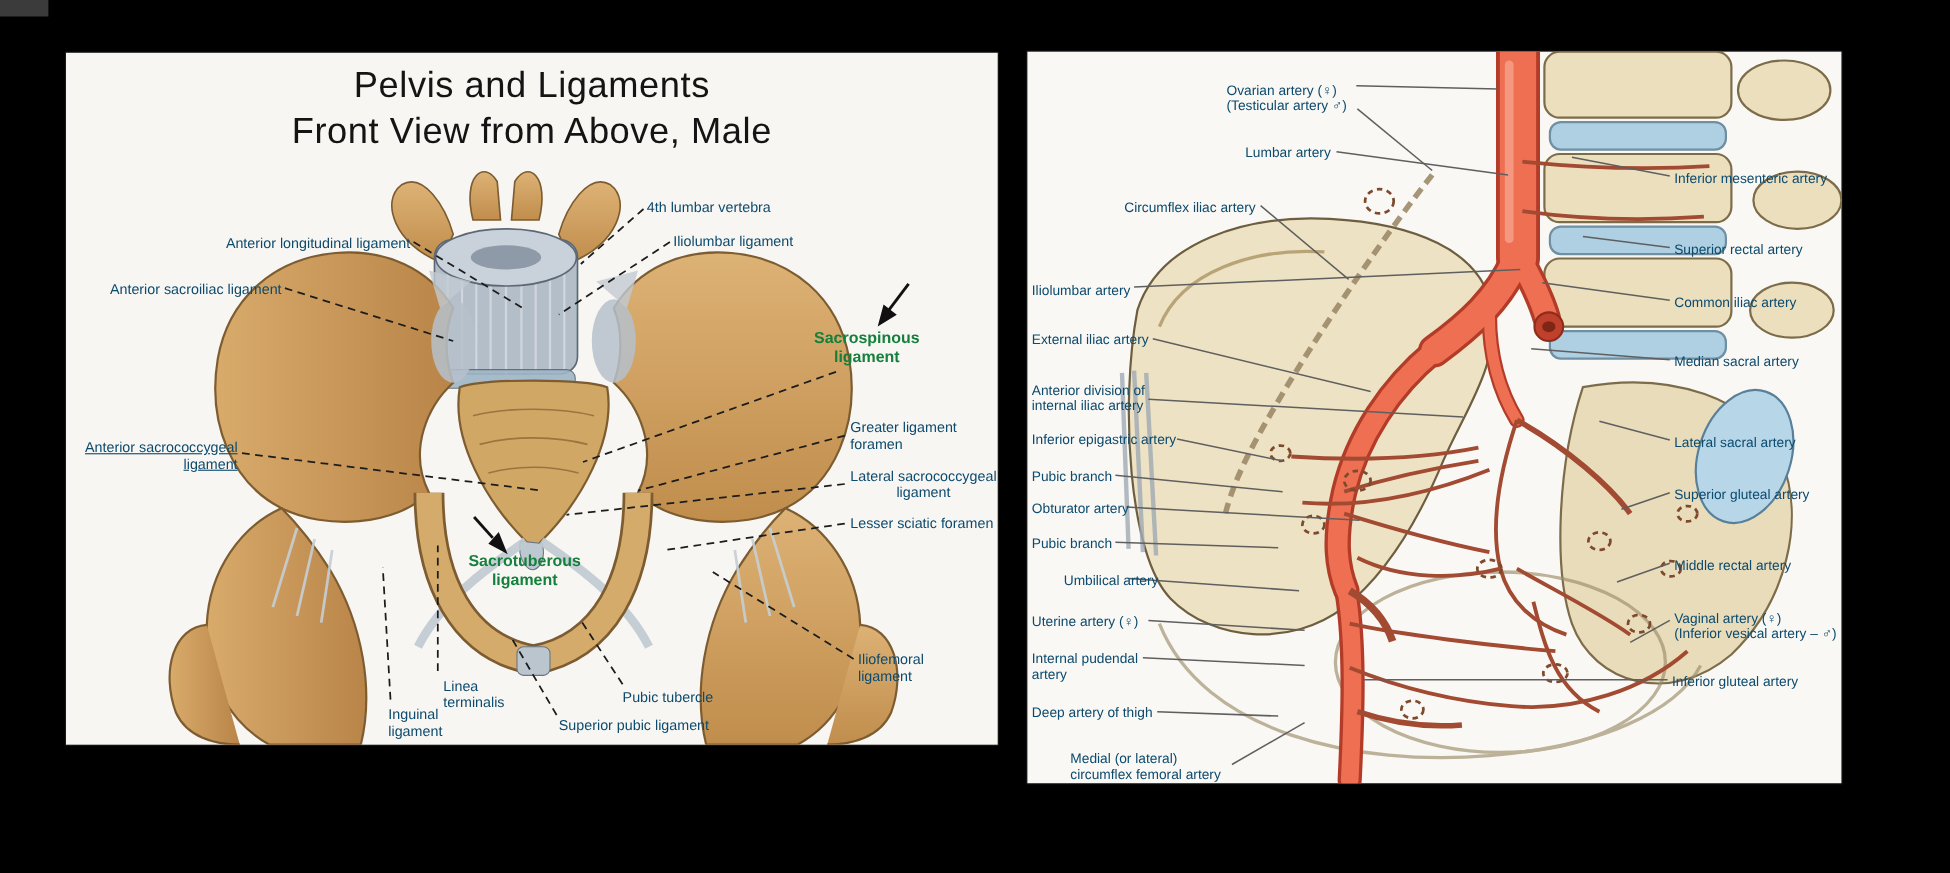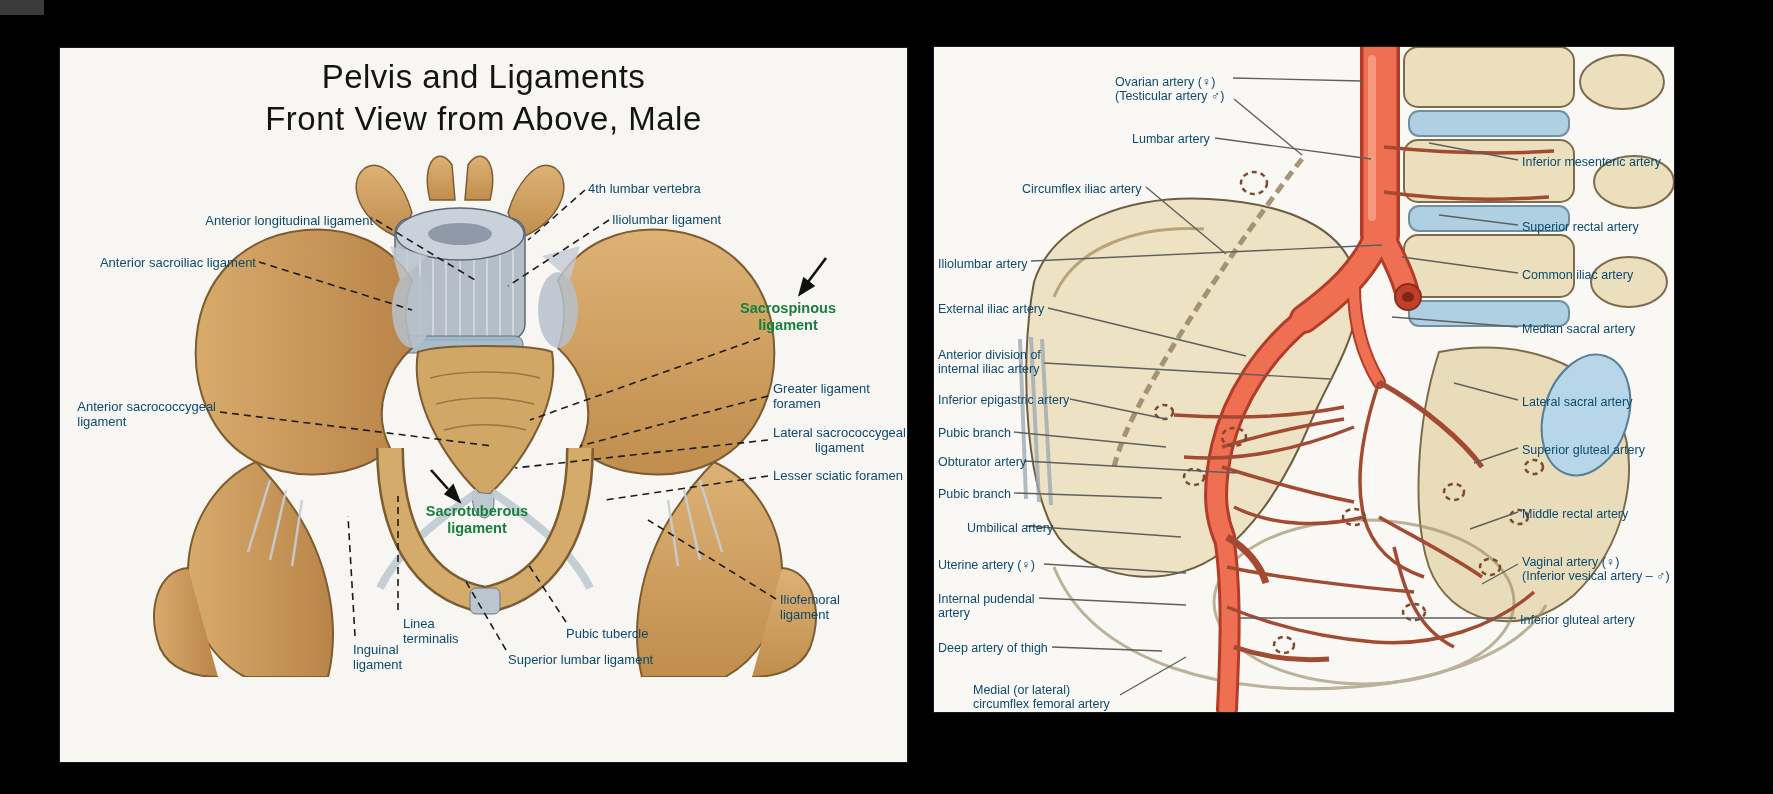--- a/index.html
+++ b/index.html
@@ -1,19 +1,19 @@
 <!DOCTYPE html>
 <html><head>
 <meta charset="utf-8">
 <style>
   html,body{margin:0;padding:0}
   body{width:1773px;height:794px;background:#000;position:relative;overflow:hidden;
        font-family:"Liberation Sans",sans-serif}
   .panel{position:absolute;box-shadow:0 0 0 1px #1a1a1a}
-  #left-panel{left:60px;top:48px;width:847px;height:714px;background:#f8f6f2}
+  #left-panel{left:60px;top:48px;width:847px;height:629px;background:#f8f6f2}
   #right-panel{left:934px;top:47px;width:740px;height:665px;background:#faf8f4}
   svg.layer{position:absolute;left:0;top:0;display:block}
   .labels-layer{position:absolute;left:0;top:0;width:100%;height:100%}
   .lbl{position:absolute;color:#0c4a6e;line-height:1.14;white-space:nowrap}
   #lp-labels .lbl{font-size:13px}
   #rp-labels .lbl{font-size:12.5px}
   .lbl.lbl-bold{font-weight:bold;color:#15803d;font-size:14.5px !important}
   .title{position:absolute;left:0;right:0;top:8px;text-align:center;
          font-size:33px;color:#141414;line-height:1.28;letter-spacing:.5px}
   #video-artifact{position:absolute;left:0;top:0;width:44px;height:15px;background:#3b3b3b}
@@ -163,21 +163,21 @@
         <div>Greater ligament</div>
         <div>foramen</div>
       </div>
       <div class="lbl" style="left: 713px; top: 378px; text-align: center;">
         <div>Lateral sacrococcygeal</div>
         <div>ligament</div>
       </div>
       <div class="lbl" style="left: 713px; top: 421px;">
         <div>Lesser sciatic foramen</div>
       </div>
-      <div class="lbl" style="left: 156px; top: 352px; transform: translateX(-100%); ">
+      <div class="lbl" style="left: 156px; top: 352px; transform: translateX(-100%); text-align: right; text-decoration: underline;">
         <div>Anterior sacrococcygeal</div>
         <div>ligament</div>
       </div>
       <div class="lbl lbl-bold" style="left: 417px; top: 455px; transform: translateX(-50%); text-align: center;">
         <div>Sacrotuberous</div>
         <div>ligament</div>
       </div>
       <div class="lbl" style="left: 720px; top: 545px;">
         <div>Iliofemoral</div>
         <div>ligament</div>
@@ -187,21 +187,21 @@
         <div>terminalis</div>
       </div>
       <div class="lbl" style="left: 293px; top: 595px;">
         <div>Inguinal</div>
         <div>ligament</div>
       </div>
       <div class="lbl" style="left: 475px; top: 579px; margin-left: 31px;">
         <div>Pubic tubercle</div>
       </div>
       <div class="lbl" style="left: 448px; top: 605px;">
-        <div>Superior lumbar ligament</div>
+        <div>Superior pubic ligament</div>
       </div>
     </div>
 </div>
 
 <div id="right-panel" class="panel">
 
   <svg class="layer" width="740" height="665" viewBox="0 0 740 665">
 
     <path d="M100,235 C120,172 200,148 275,152 C350,156 412,180 422,232 C430,285 398,325 378,372
              C358,420 330,472 288,505 C240,542 168,536 130,497 C92,458 84,320 100,235 Z" fill="#eee2c4" stroke="#6e5e40" stroke-width="2"></path>

